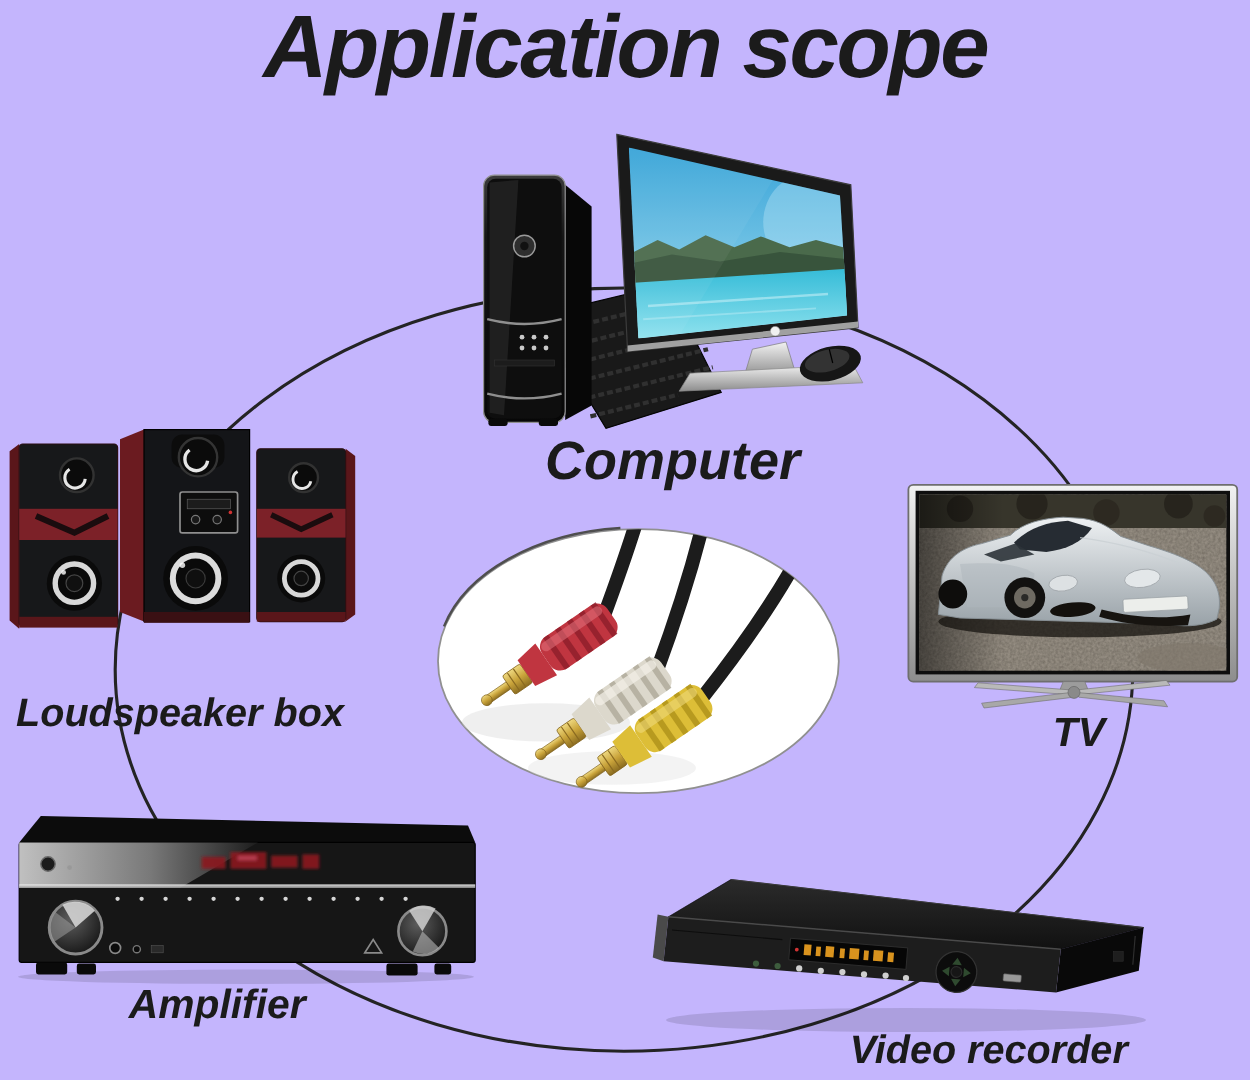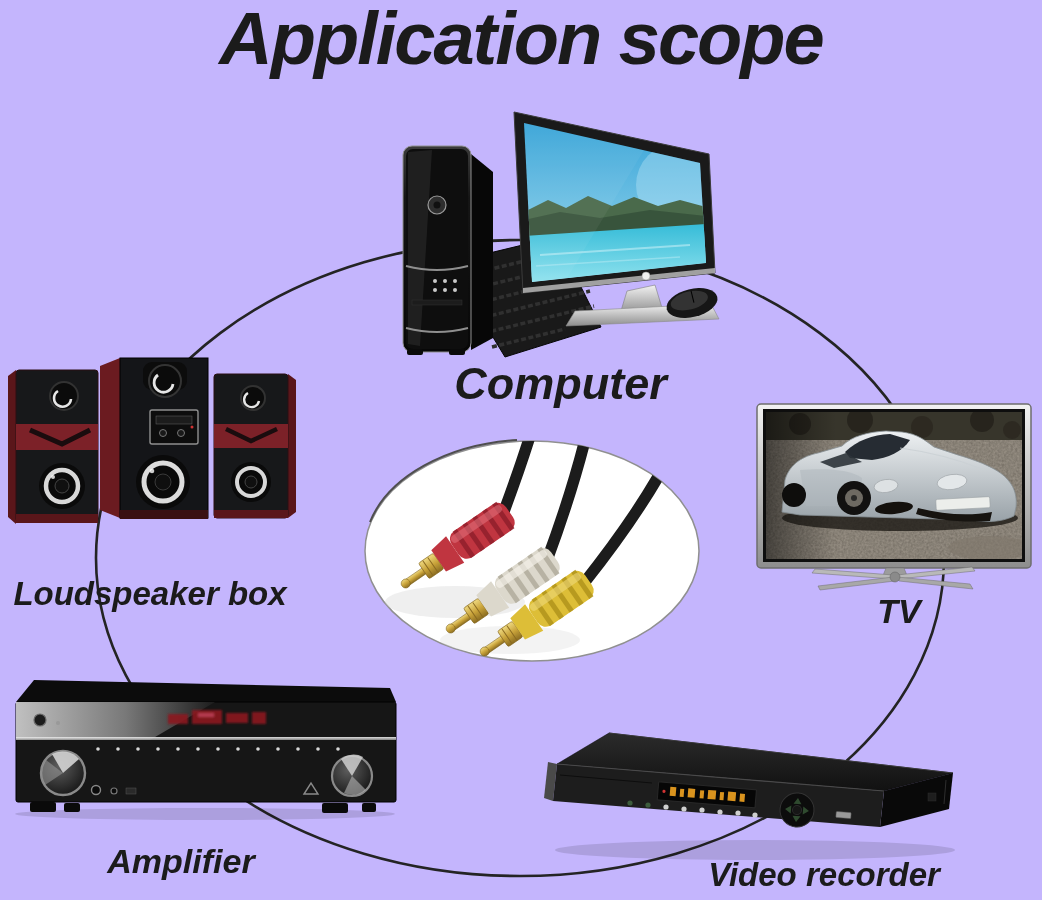--- a/index.html
+++ b/index.html
@@ -14,21 +14,21 @@
     font-size:74px;letter-spacing:-2px;color:#1b1b1b;
   }
   .dev-label{
     position:absolute;z-index:2;color:#1b1b1b;
     font-style:italic;font-weight:bold;text-align:center;
     white-space:nowrap;line-height:1.05;
   }
   .lbl-computer{left:438px;top:360px;width:245px;font-size:45px;}
   .lbl-loudspeaker{left:6px;top:537px;width:288px;font-size:33px;margin-top:40px;}
   .lbl-tv{left:846px;top:594px;width:106px;font-size:34px;}
-  .lbl-amplifier{left:60px;top:844px;width:242px;font-size:34px;}
+  .lbl-amplifier{left:60px;top:820px;width:242px;font-size:34px;}
   .lbl-vrec{left:678px;top:858px;width:292px;font-size:33px;}
 </style>
 </head>
 <body>
 
 <div class="stage">
 
   <h1 class="page-title">Application scope</h1>
 
   <svg class="art" width="1042" height="900" viewBox="0 0 1042 900">

